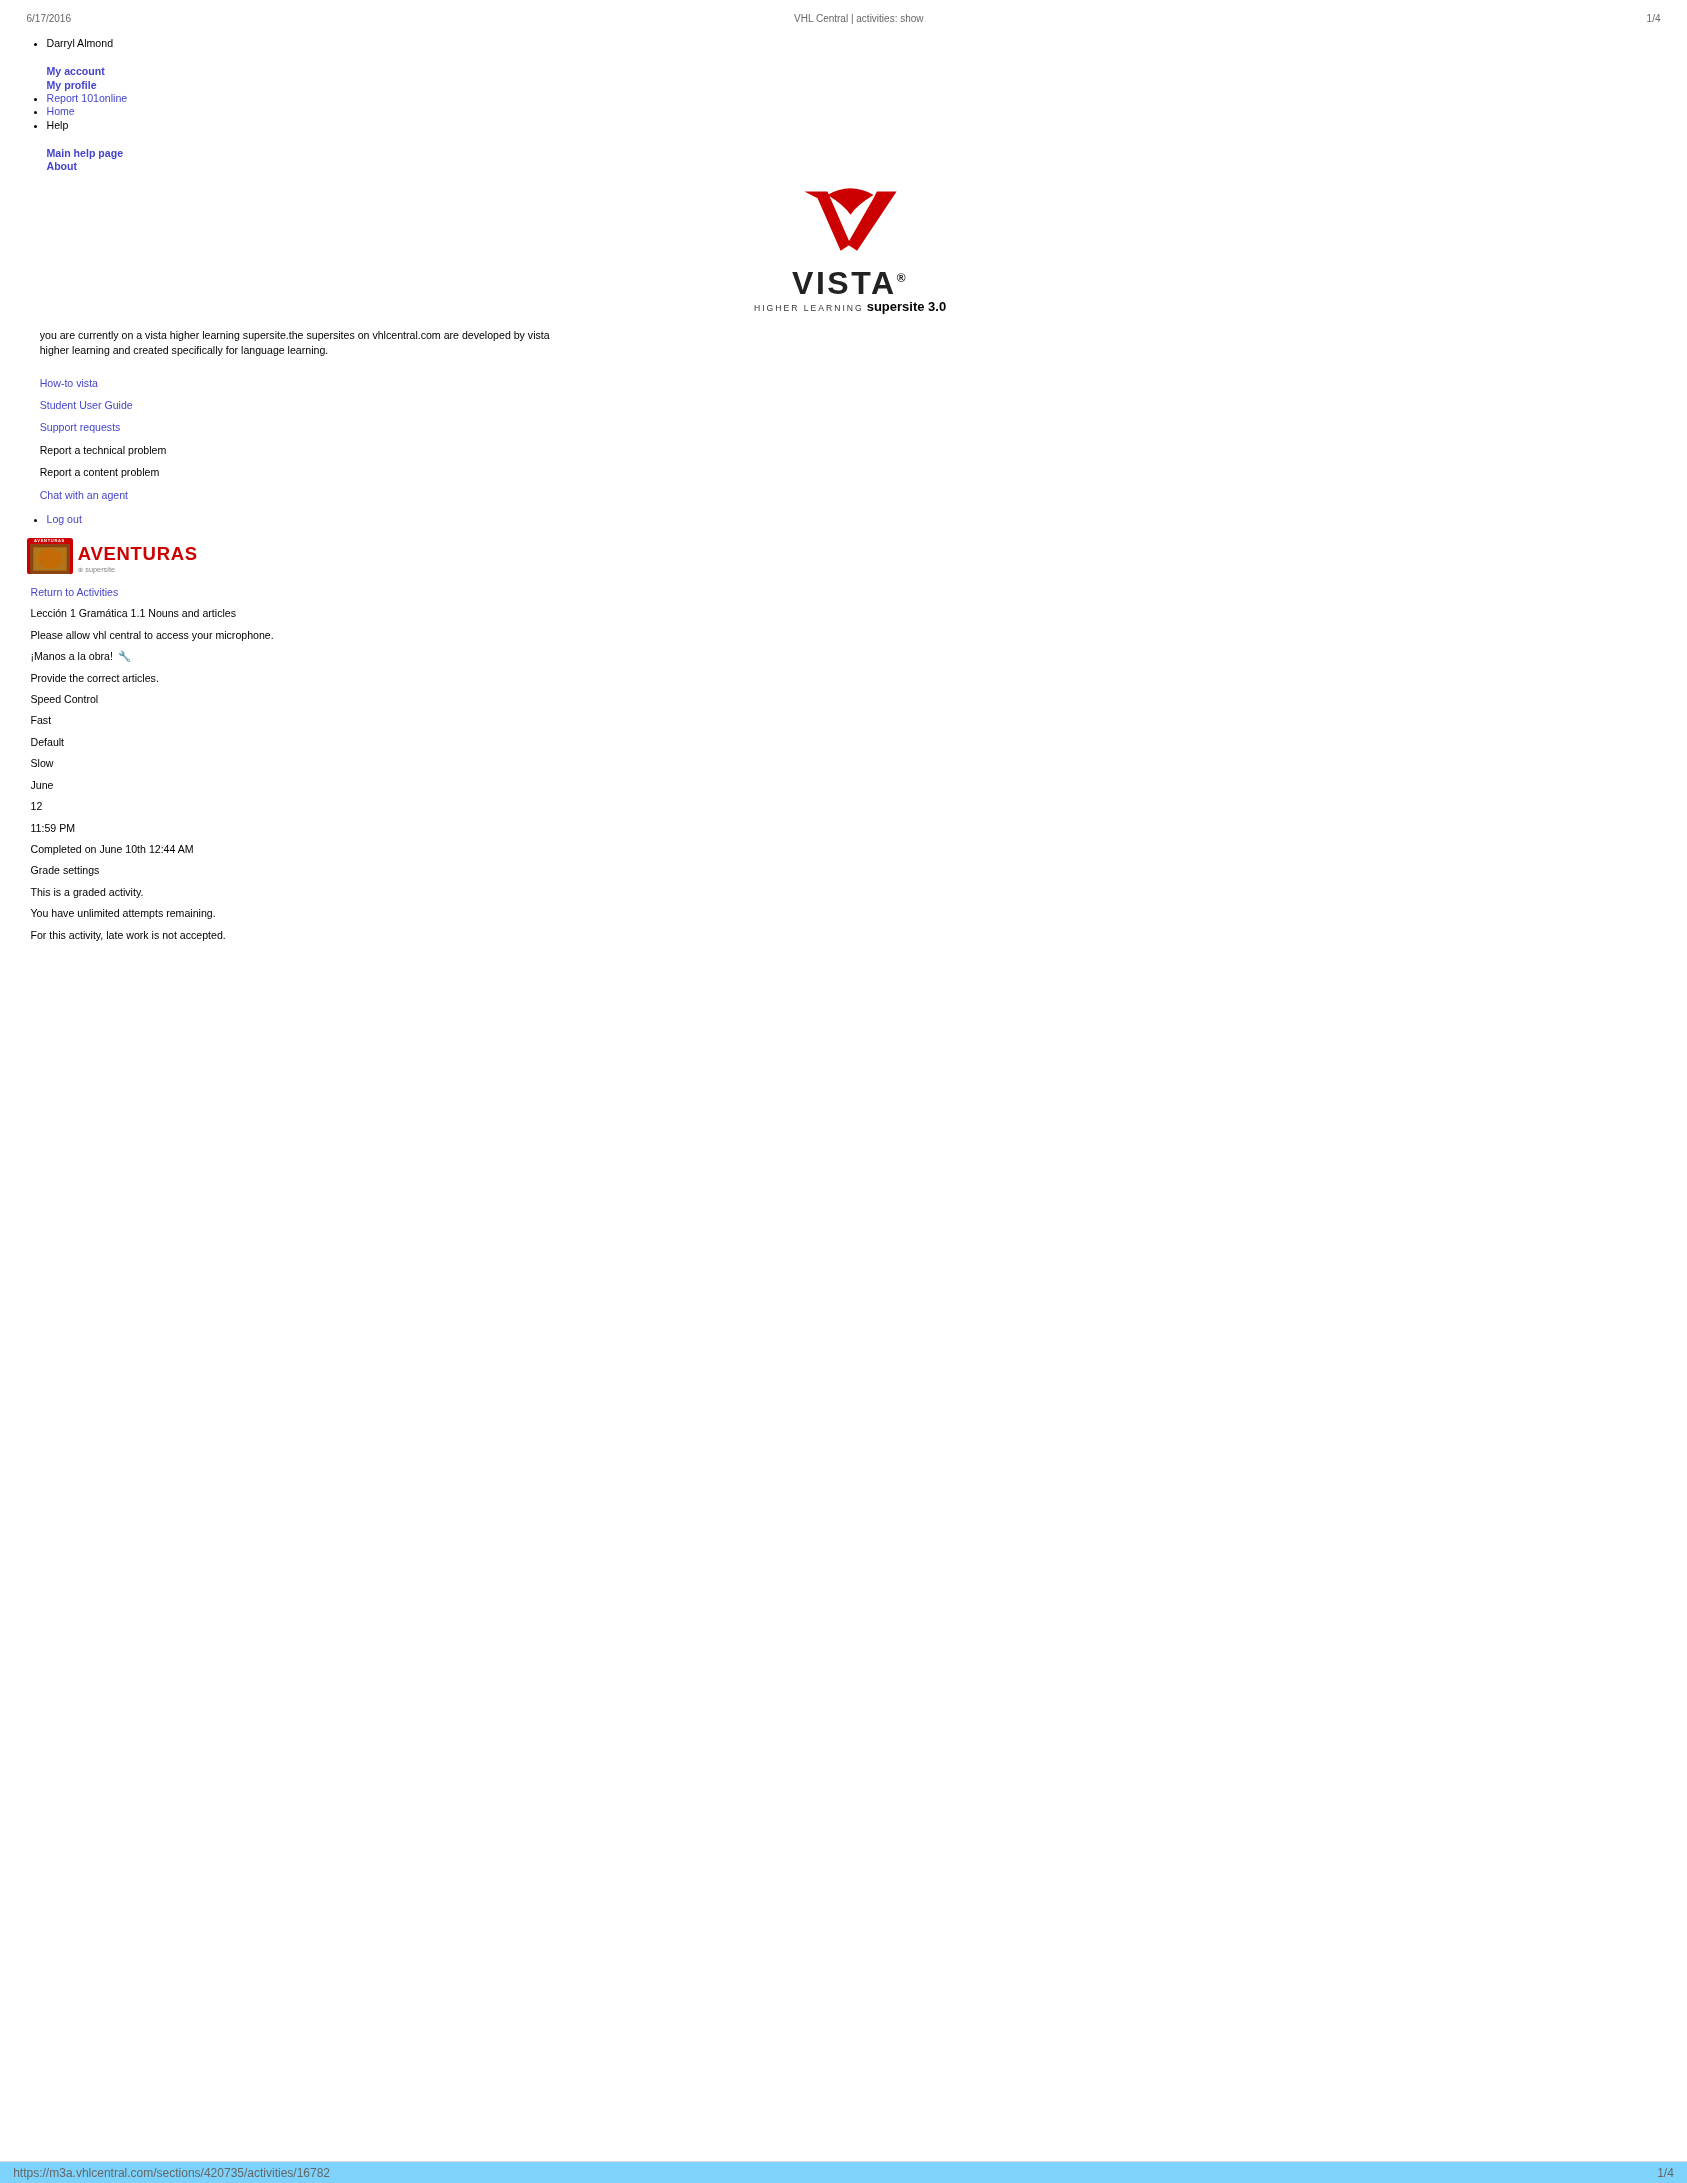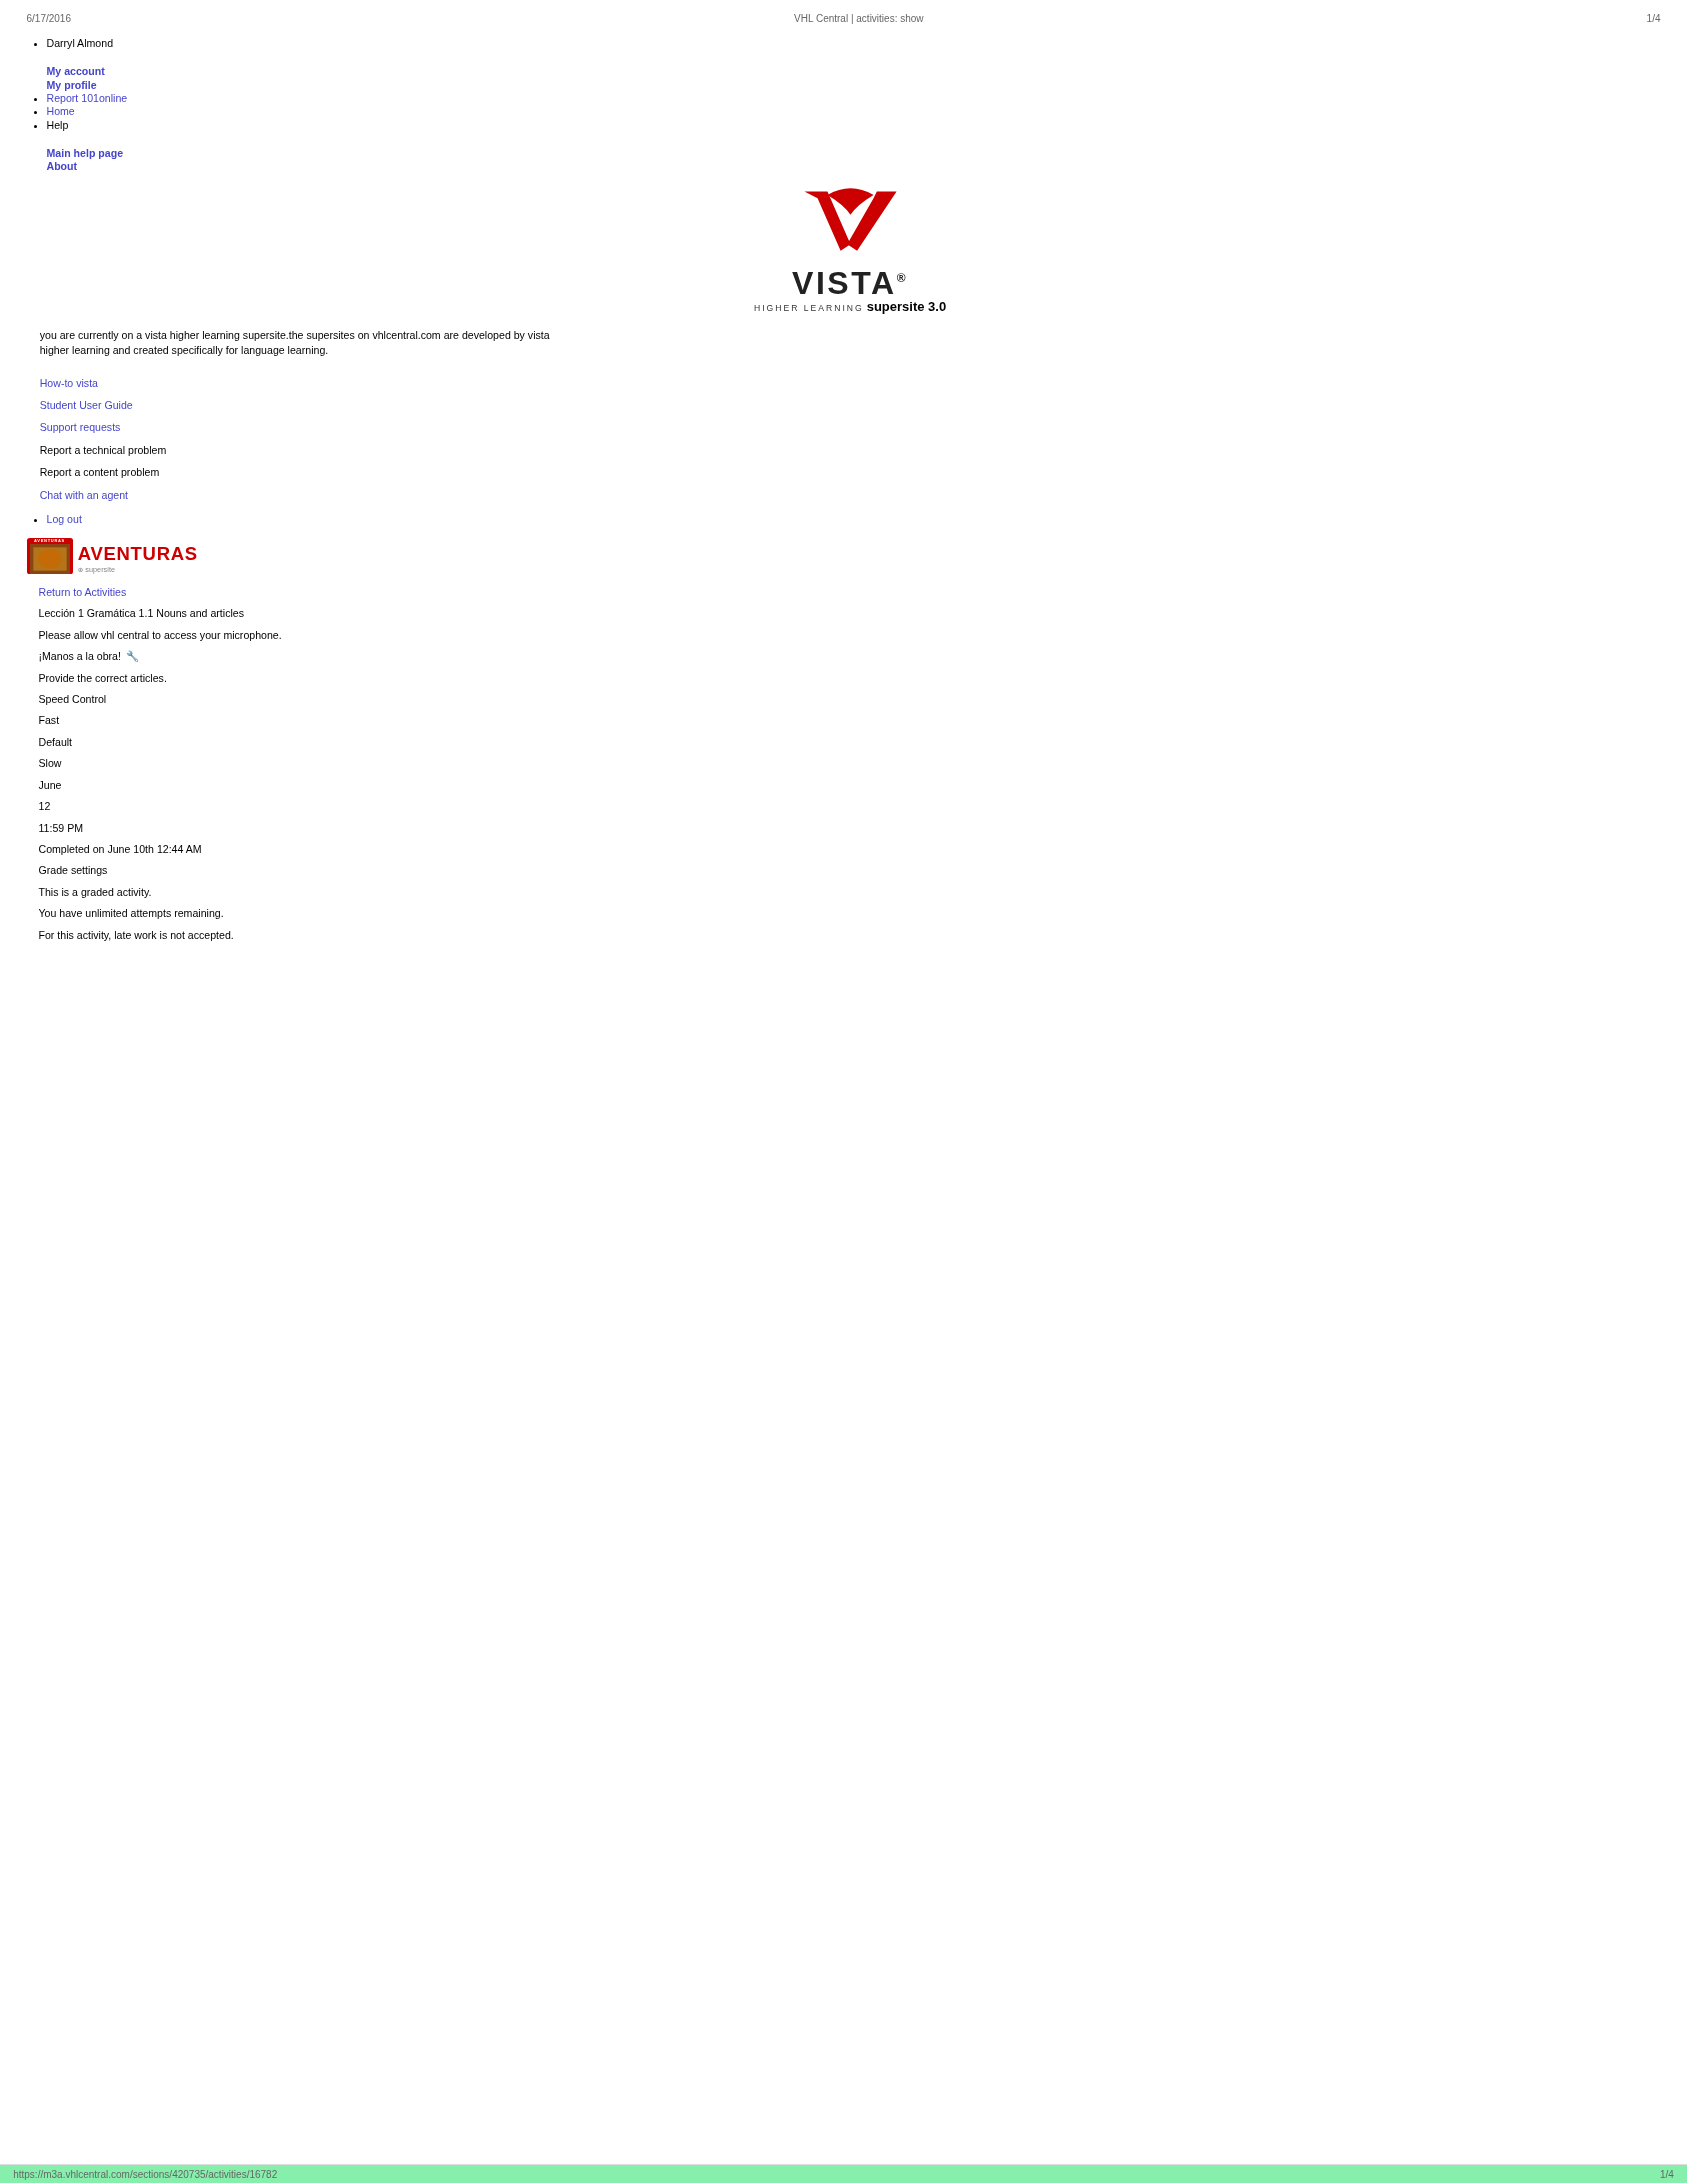--- a/index.html
+++ b/index.html
@@ -125,35 +125,35 @@
       font-size: 18.5px;
       font-weight: bold;
       color: #cc0000;
       letter-spacing: 0.7px;
     }
     .supersite-label {
       font-size: 7.3px;
       color: #888;
     }
     .activity-content {
-      margin-left: 12px;
+      margin-left: 4px;
       line-height: 1.9;
     }
     .activity-content div {
       margin-bottom: 1.3px;
     }
     .footer-bar {
       position: fixed;
       bottom: 0;
       left: 0;
       right: 0;
-      background: #86efac;
+      background: #7dd3fc;
       border-top: 0.7px solid #ddd;
       padding: 3.3px 13.2px;
-      font-size: 10px;
+      font-size: 12px;
       color: #666;
       display: flex;
       justify-content: space-between;
     }
   </style>
 </head>
 <body>
 
 <div class="browser-bar">
   <span>6/17/2016</span>

